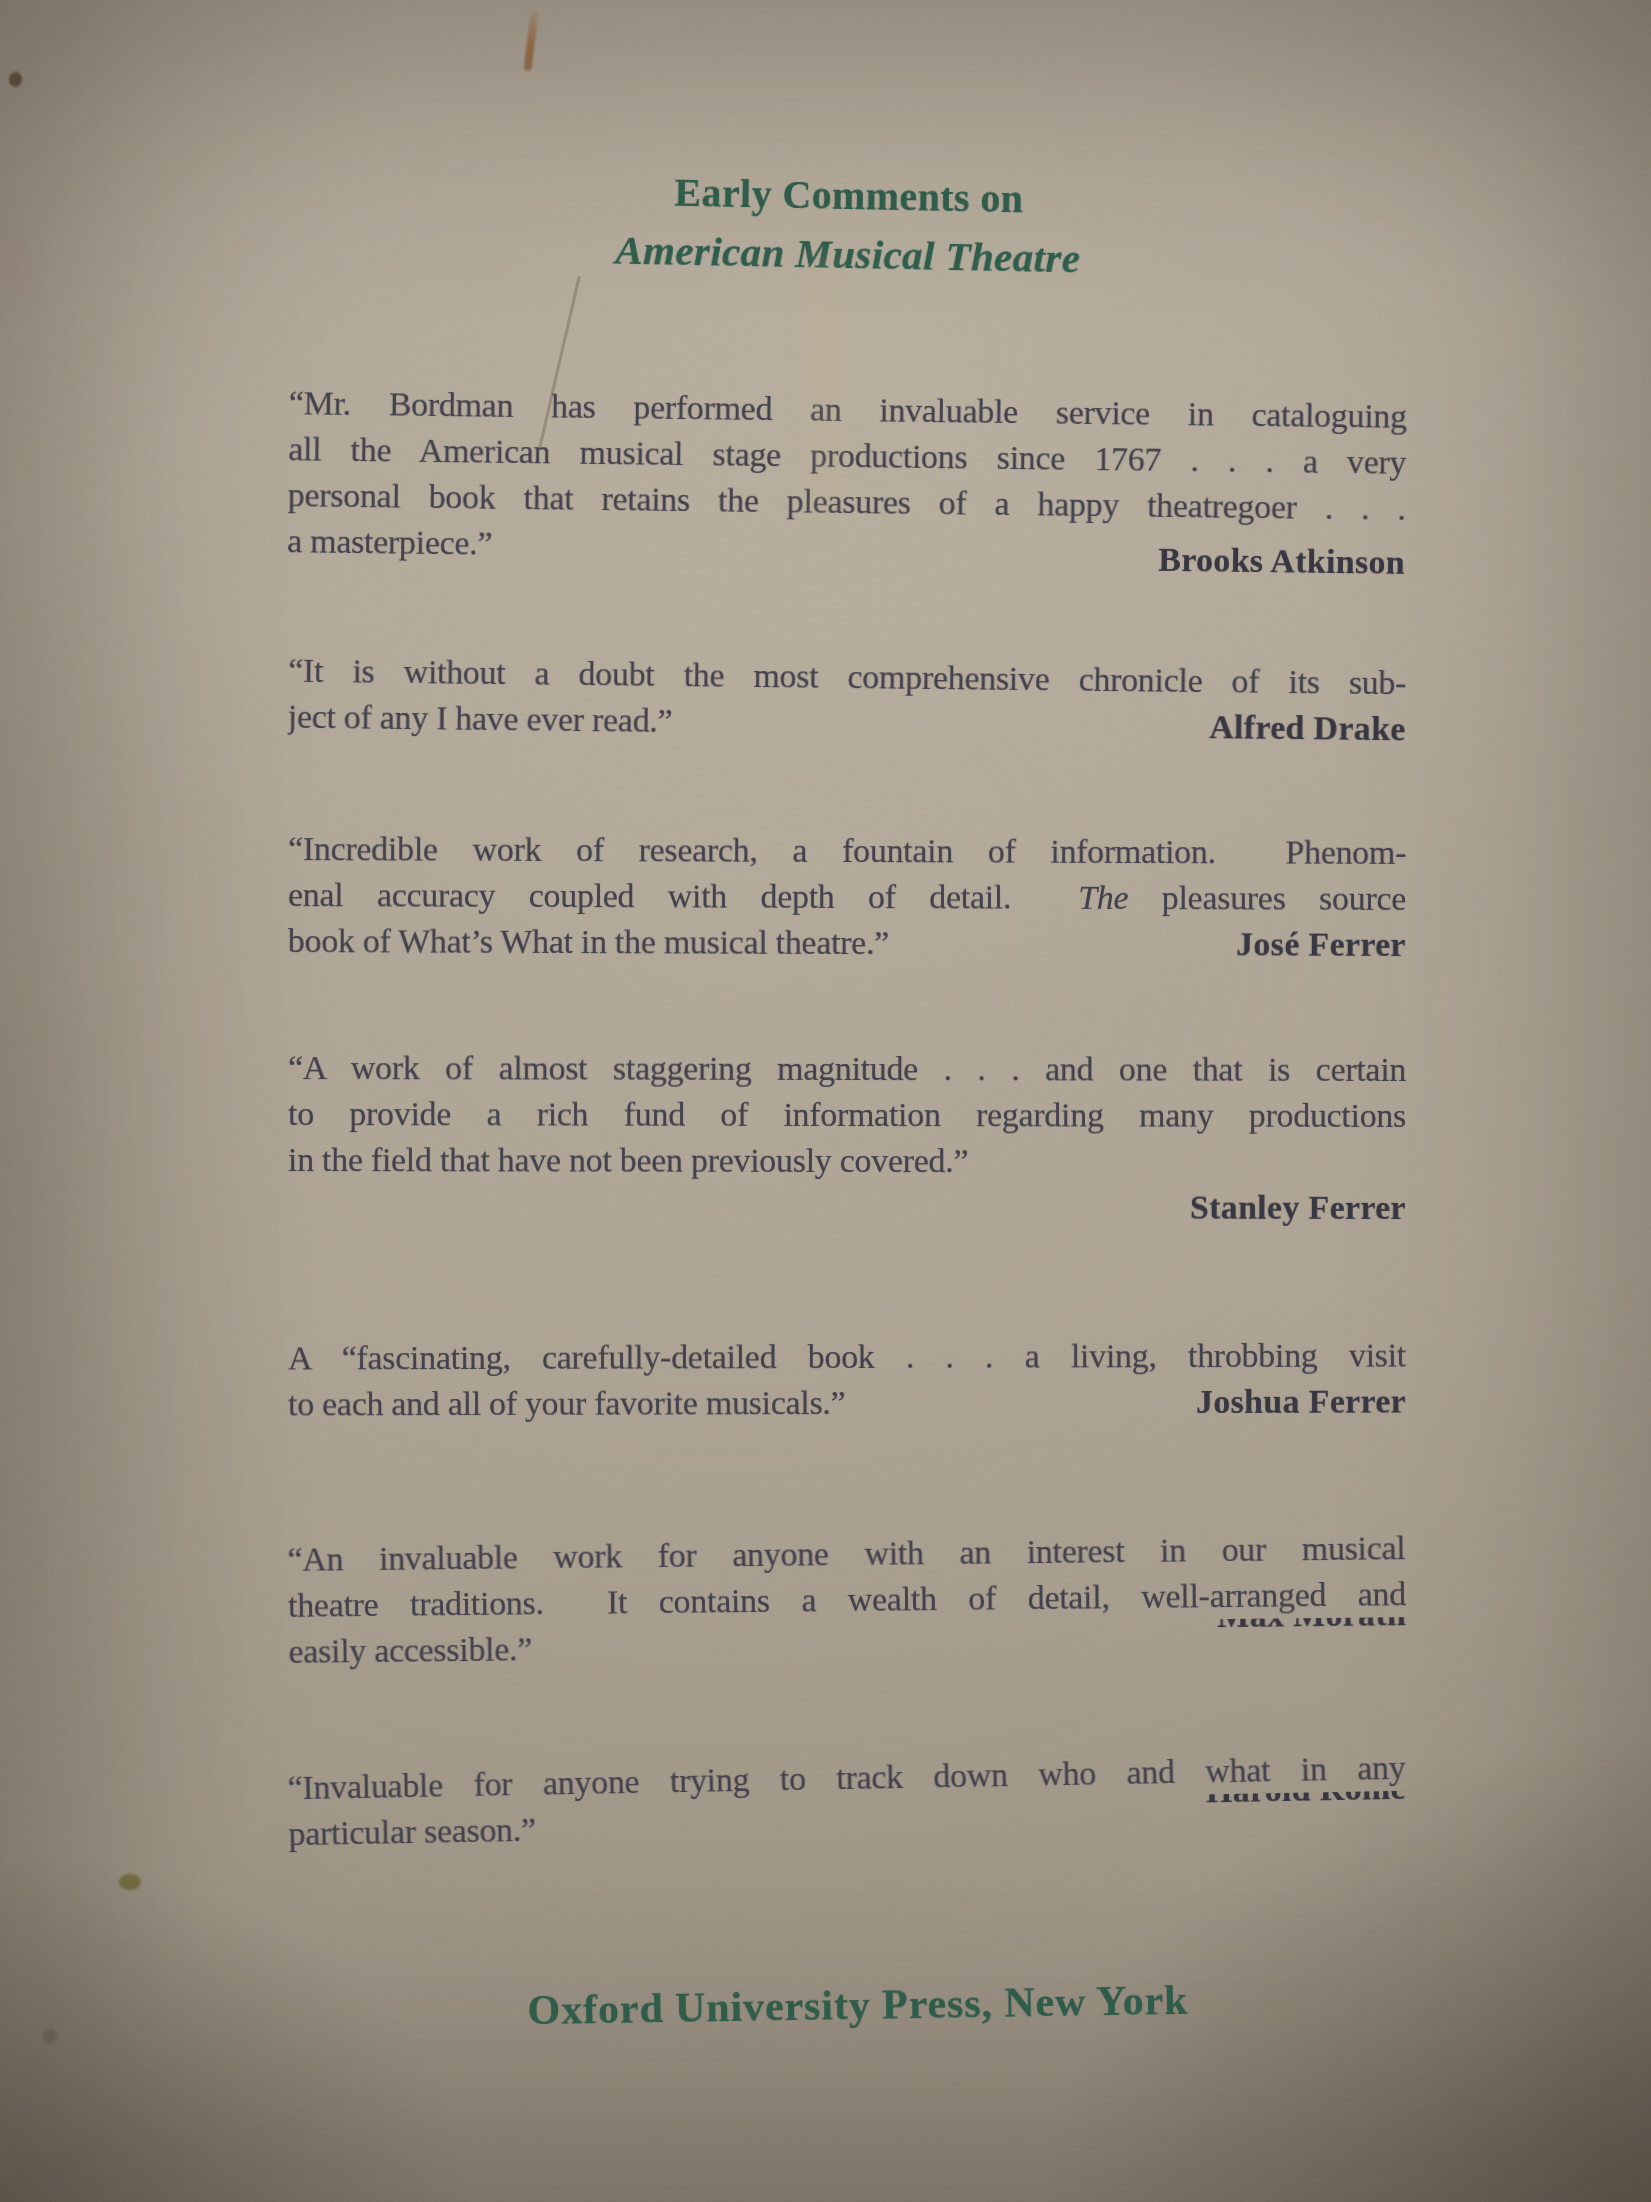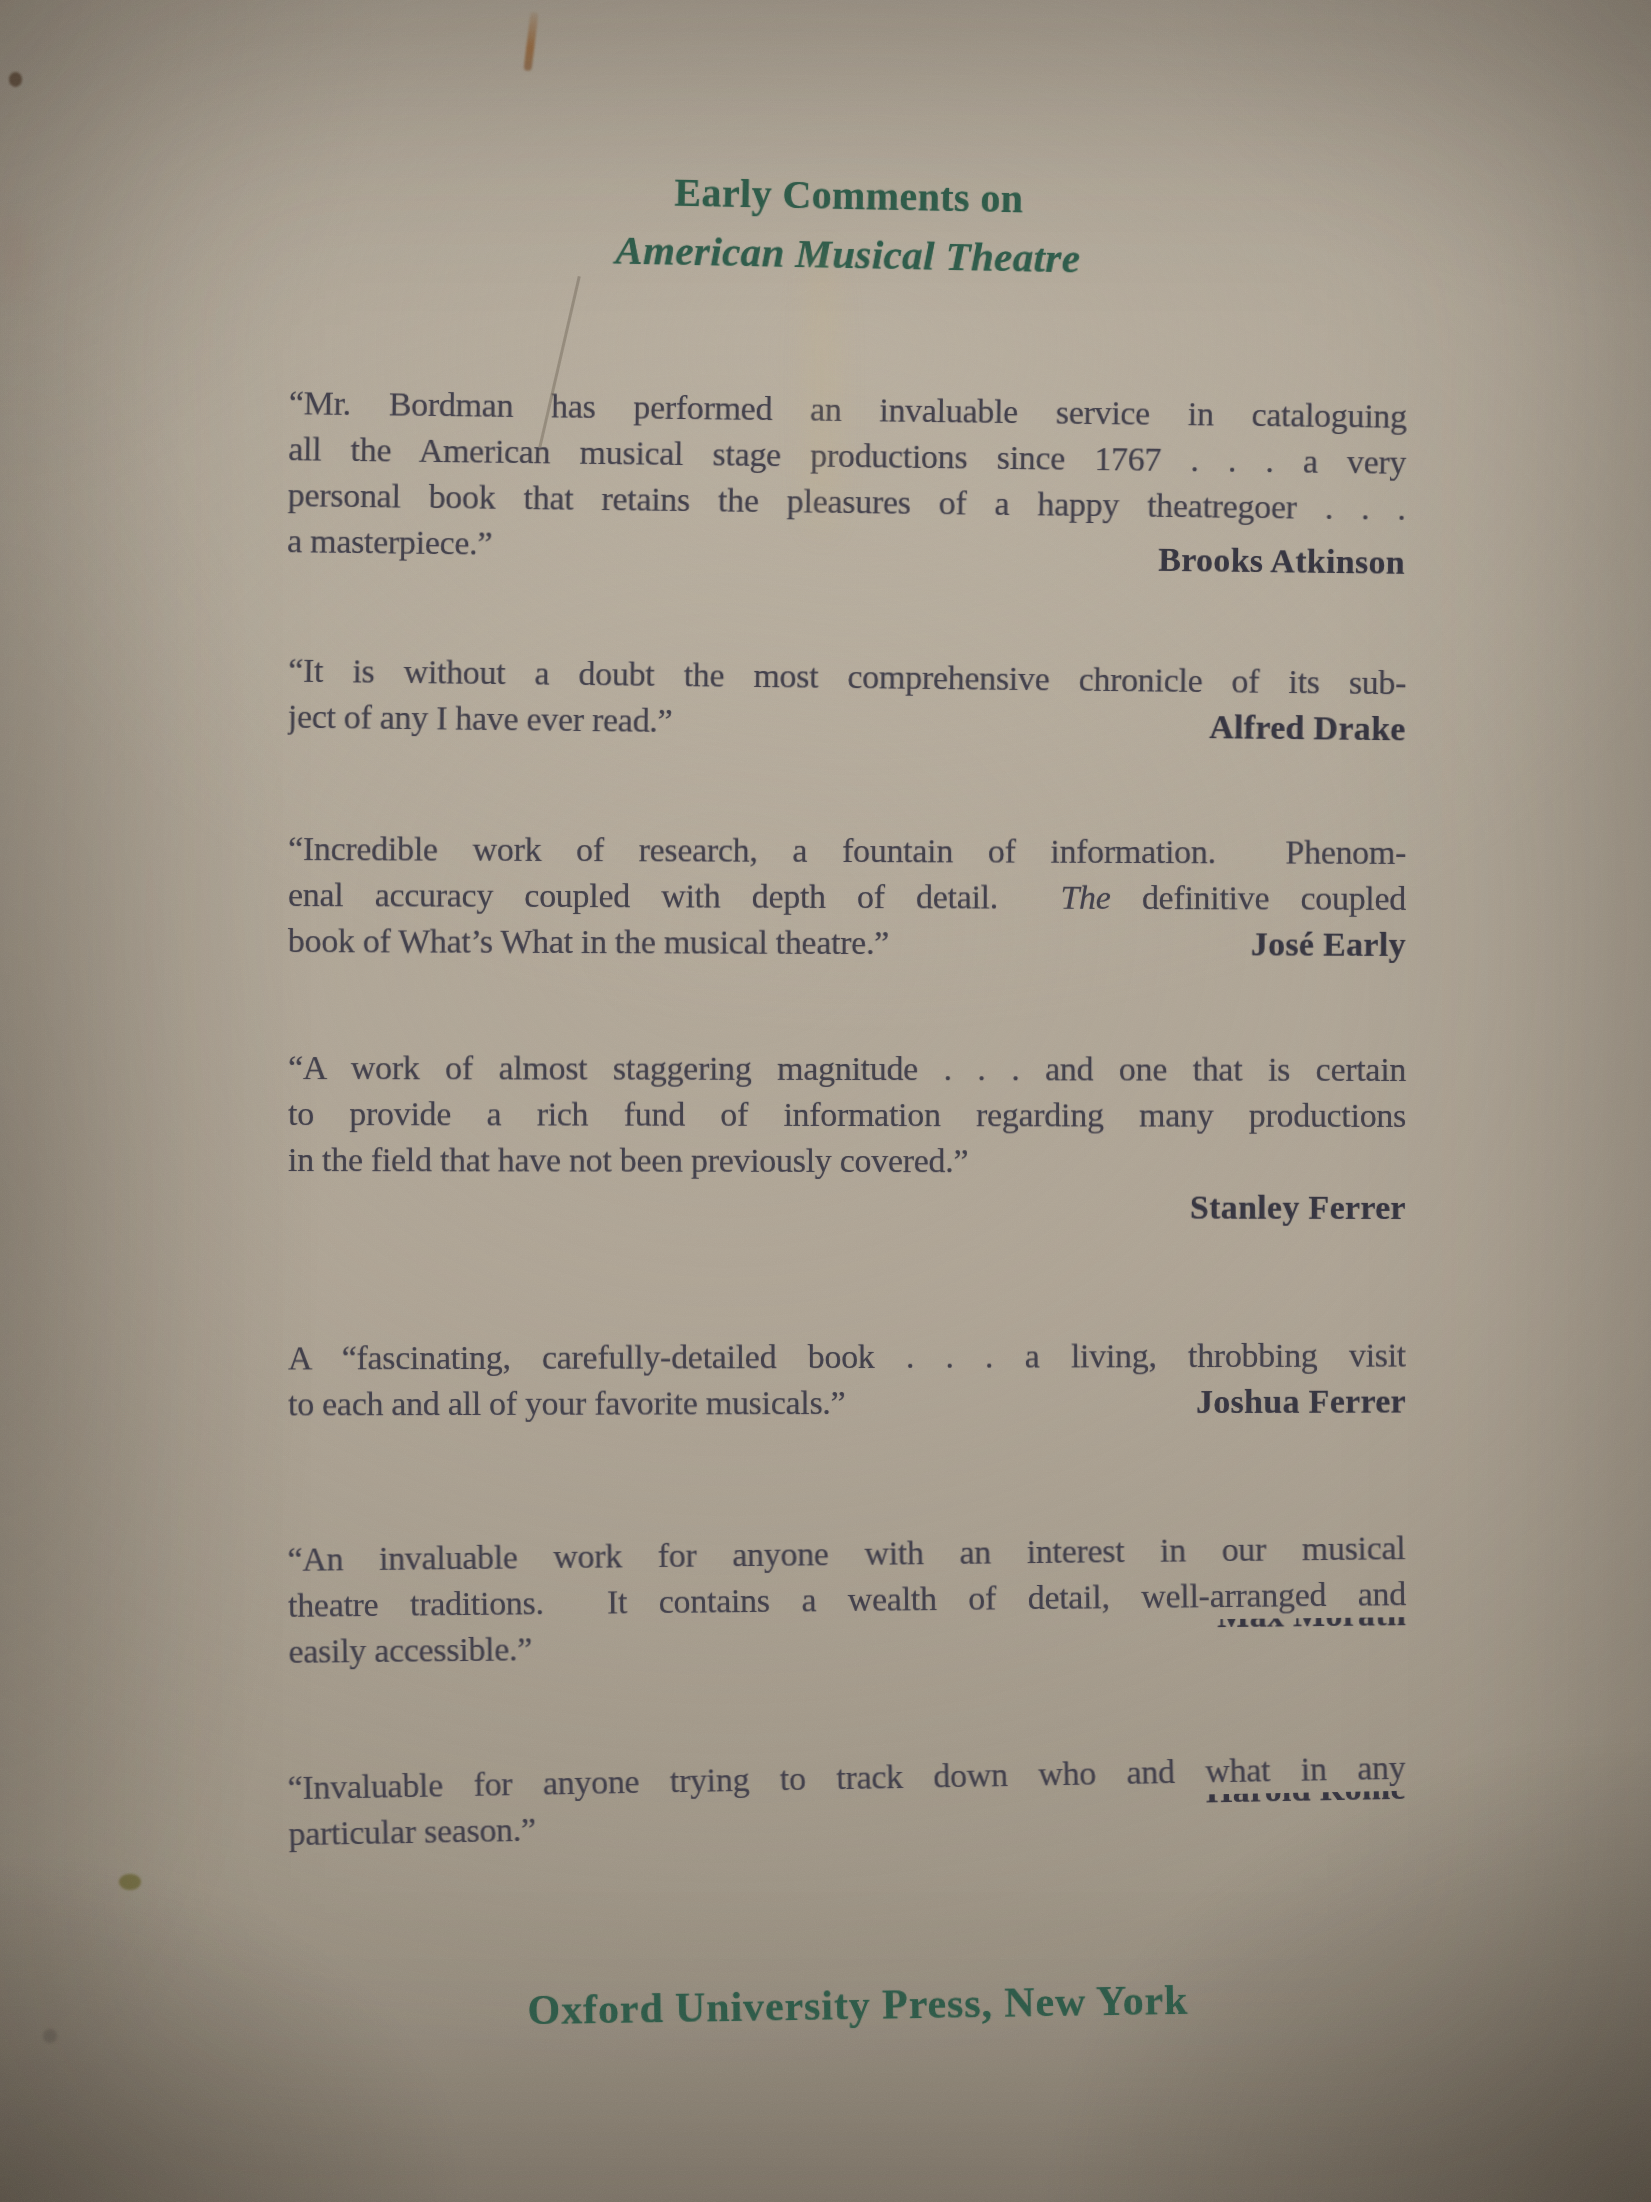--- a/index.html
+++ b/index.html
@@ -95,24 +95,24 @@
     </section>
     <section class="quote soft q2">
       <div class="line just"><span>“It is without a doubt the most comprehensive chronicle of its sub-</span></div>
       <div class="line lastrow">
         <span class="lasttext"><span>ject of any I have ever read.”</span></span>
         <span class="attr">Alfred Drake</span>
       </div>
     </section>
     <section class="quote soft q3">
       <div class="line just"><span>“Incredible work of research, a fountain of information.&nbsp; Phenom-</span></div>
-      <div class="line just"><span>enal accuracy coupled with depth of detail.&nbsp; </span><i>The</i><span> definitive coupled</span></div>
+      <div class="line just"><span>enal accuracy coupled with depth of detail.&nbsp; </span><i>The</i><span> pleasures source</span></div>
       <div class="line lastrow">
         <span class="lasttext"><span>book of What’s What in the musical theatre.”</span></span>
-        <span class="attr">José Early</span>
+        <span class="attr">José Ferrer</span>
       </div>
     </section>
     <section class="quote soft q4">
       <div class="line just"><span>“A work of almost staggering magnitude . . . and one that is certain</span></div>
       <div class="line just"><span>to provide a rich fund of information regarding many productions</span></div>
       <div class="line lastrow">
         <span class="lasttext"><span>in the field that have not been previously covered.”</span></span>
       </div>
       <div class="line attrrow"><span class="attr">Stanley Ferrer</span></div>
     </section>

